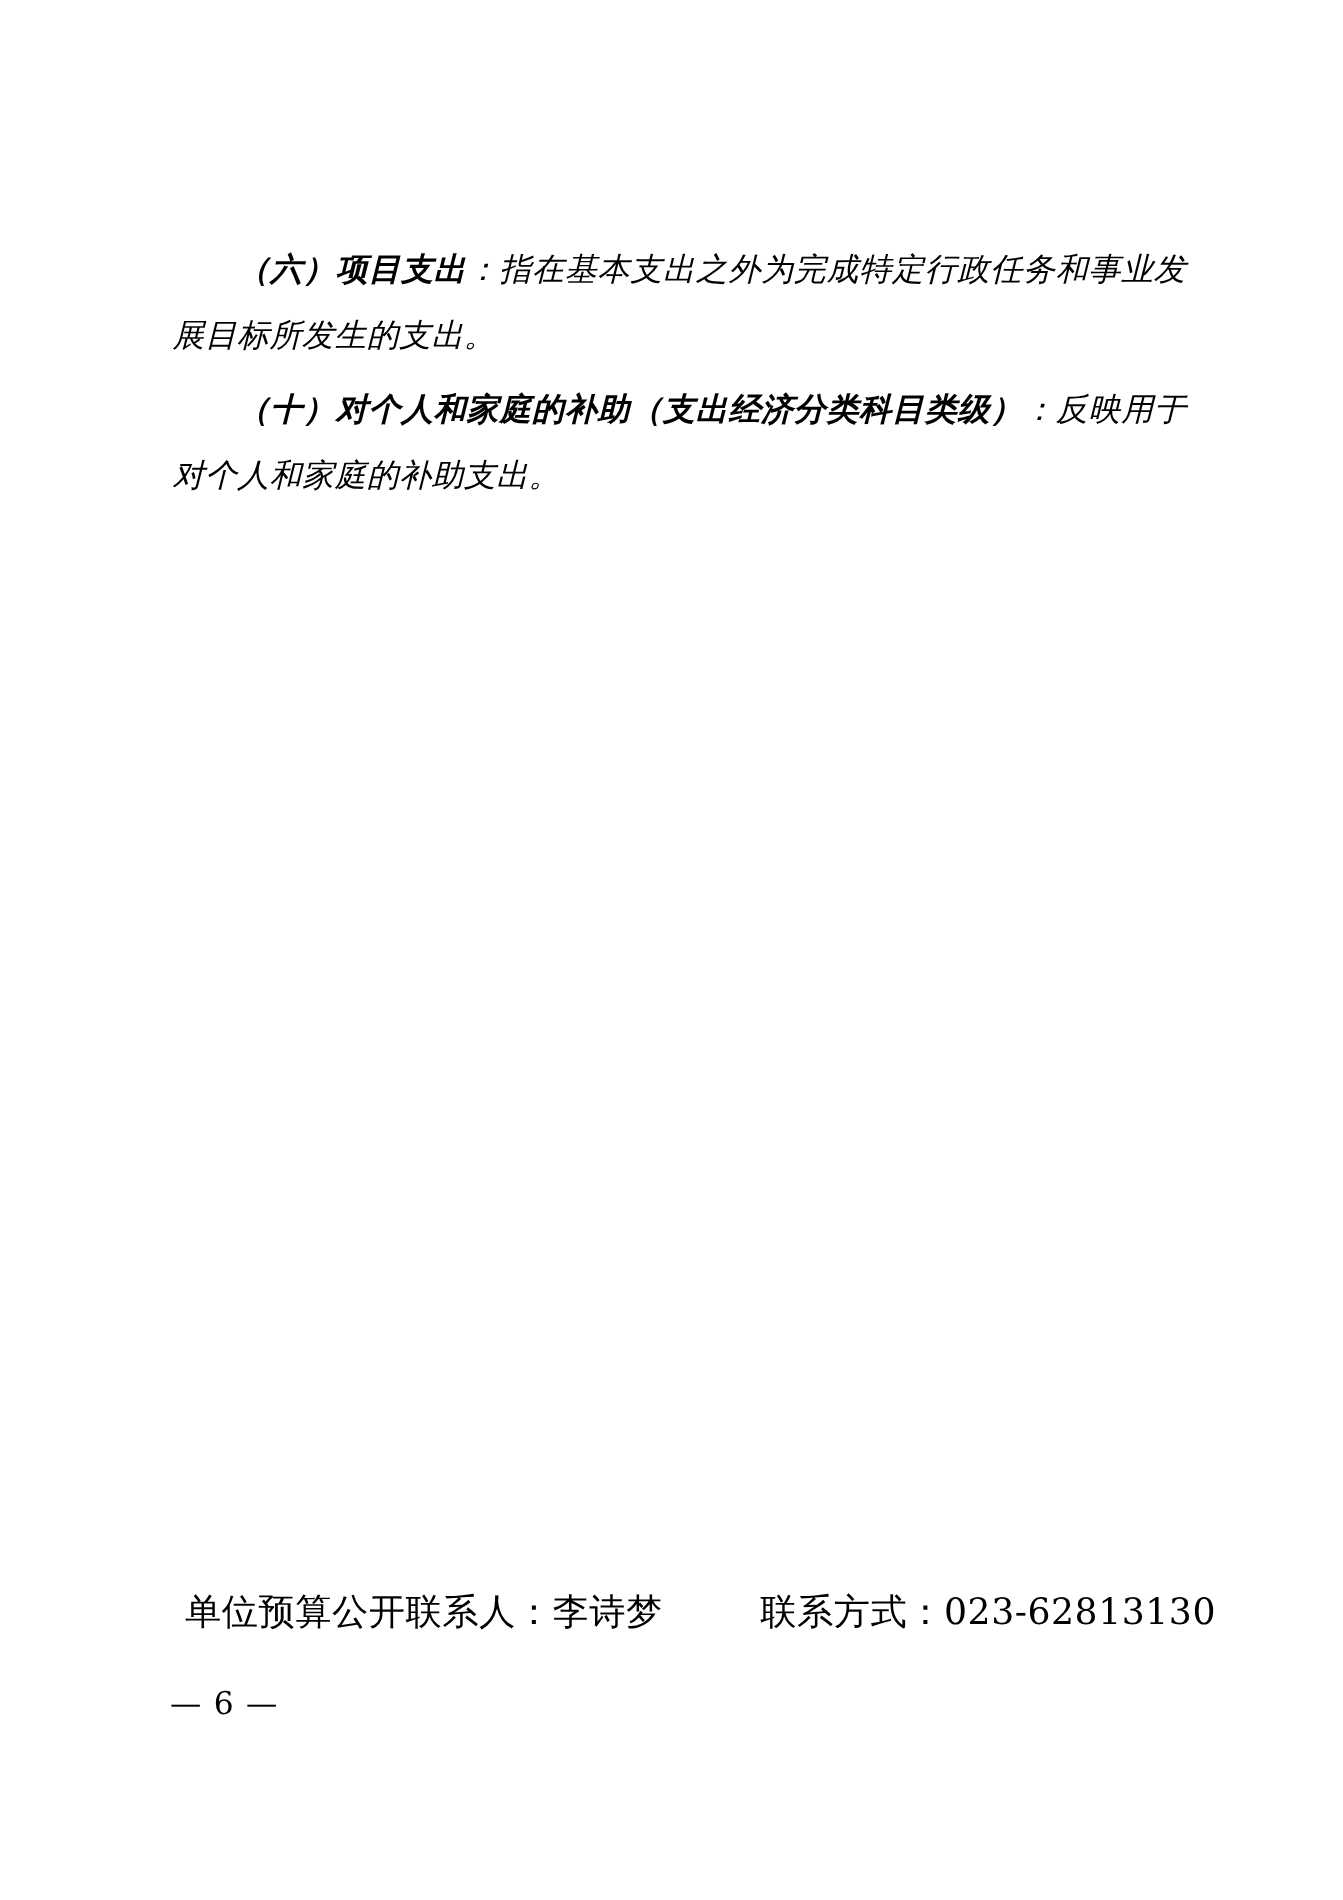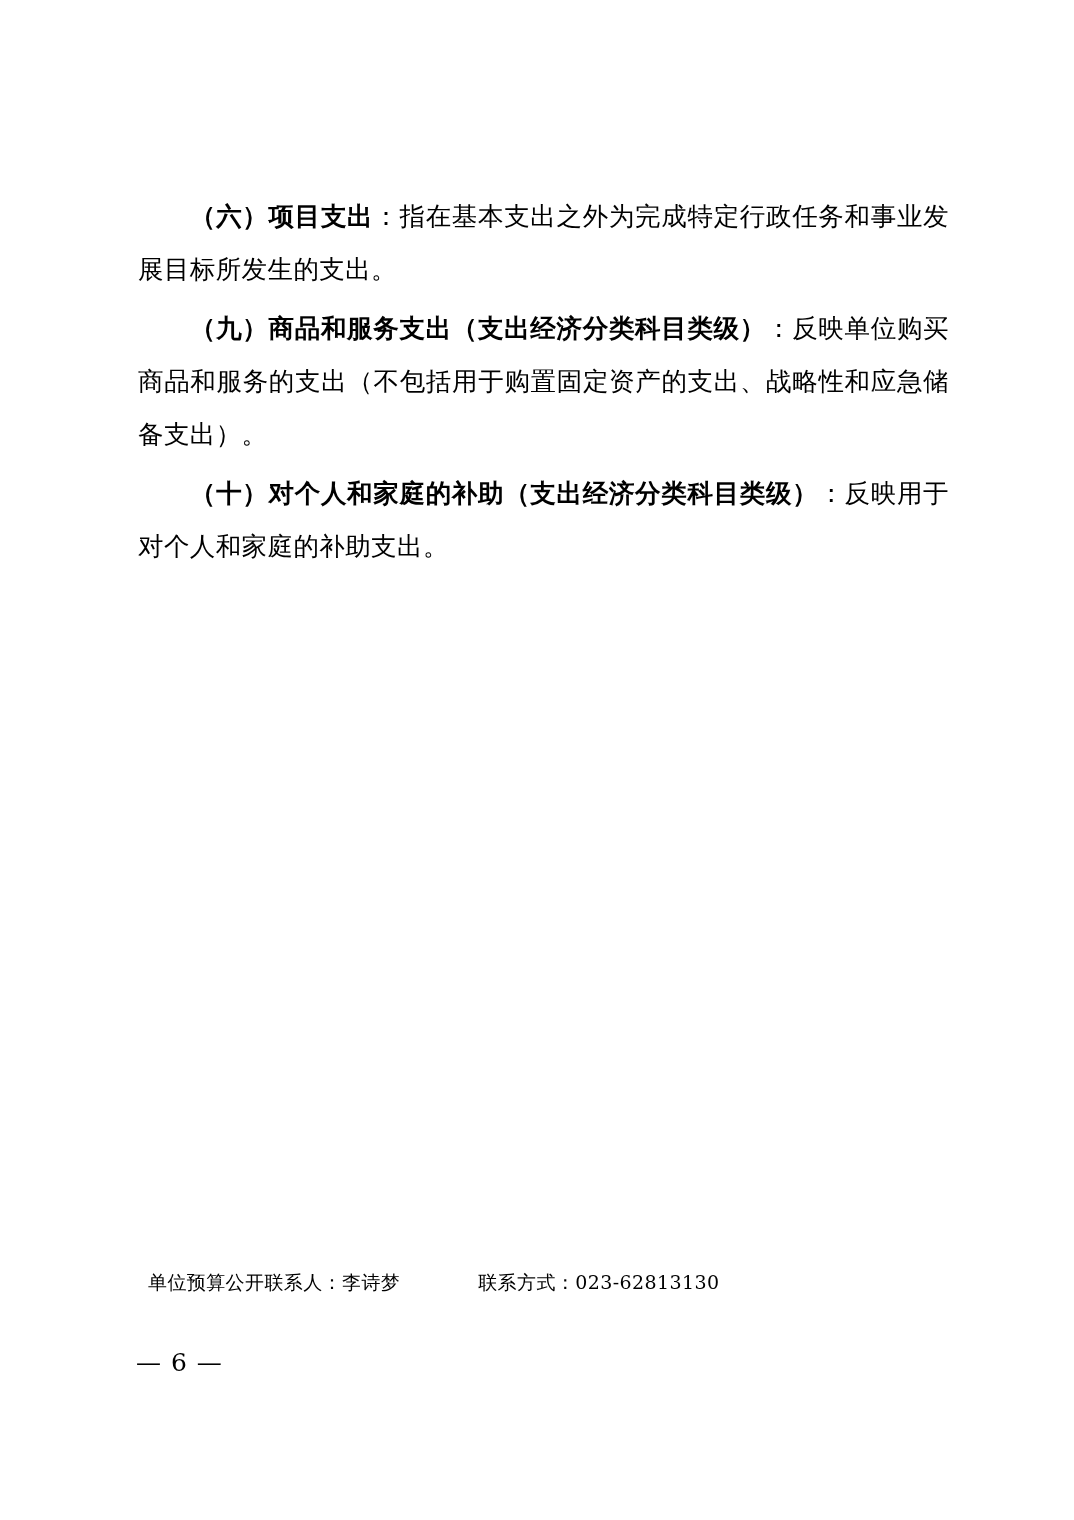--- a/index.html
+++ b/index.html
@@ -16,40 +16,41 @@
     overflow: hidden;
   }
   .page {
     position: absolute;
     left: 0;
     top: 0;
     width: 1074px;
     height: 1346px;
     box-sizing: border-box;
     padding: 190px 125px 0 138px;
+    font-style: italic;
   }
   .para {
     font-size: 25.5px;
     line-height: 53px;
     text-align: justify;
     text-justify: inter-ideograph;
     margin: 0 0 6px 0;
     letter-spacing: 0.4px;
   }
   .para.indent {
     text-indent: 52px;
   }
   .bold-lead {
     font-weight: bold;
   }
   .contact-line {
     position: absolute;
     left: 148px;
     top: 1270px;
-    font-size: 19px;
+    font-size: 29px;
     letter-spacing: 0.4px;
     white-space: nowrap;
   }
   .contact-gap {
     display: inline-block;
     width: 78px;
   }
   .page-number {
     position: absolute;
     left: 136px;
@@ -60,21 +61,20 @@
 </style>
 </head>
 <body>
 
 <div class="page">
 
   <p class="para indent"><span class="bold-lead">（六）项目支出</span><span>：指在基本支出之外为完成特定行政任务和事业发展目标所发生的支出。</span></p>
 
 
 
-  <p class="para indent"><span class="bold-lead">（九）商品和服务支出（支出经济分类科目类级）</span><span>：反映单位购买商品和服务的支出（不包括用于购置固定资产的支出、战略性和应急储备支出）。</span></p>
 
   <p class="para indent"><span class="bold-lead">（十）对个人和家庭的补助（支出经济分类科目类级）</span><span>：反映用于对个人和家庭的补助支出。</span></p>
 
 </div>
 
 <div class="contact-line"><span>单位预算公开联系人：</span><span>李诗梦</span><span class="contact-gap"></span><span>联系方式：</span><span>023-62813130</span></div>
 
 <div class="page-number">— 6 —</div>
 
 </body></html>

